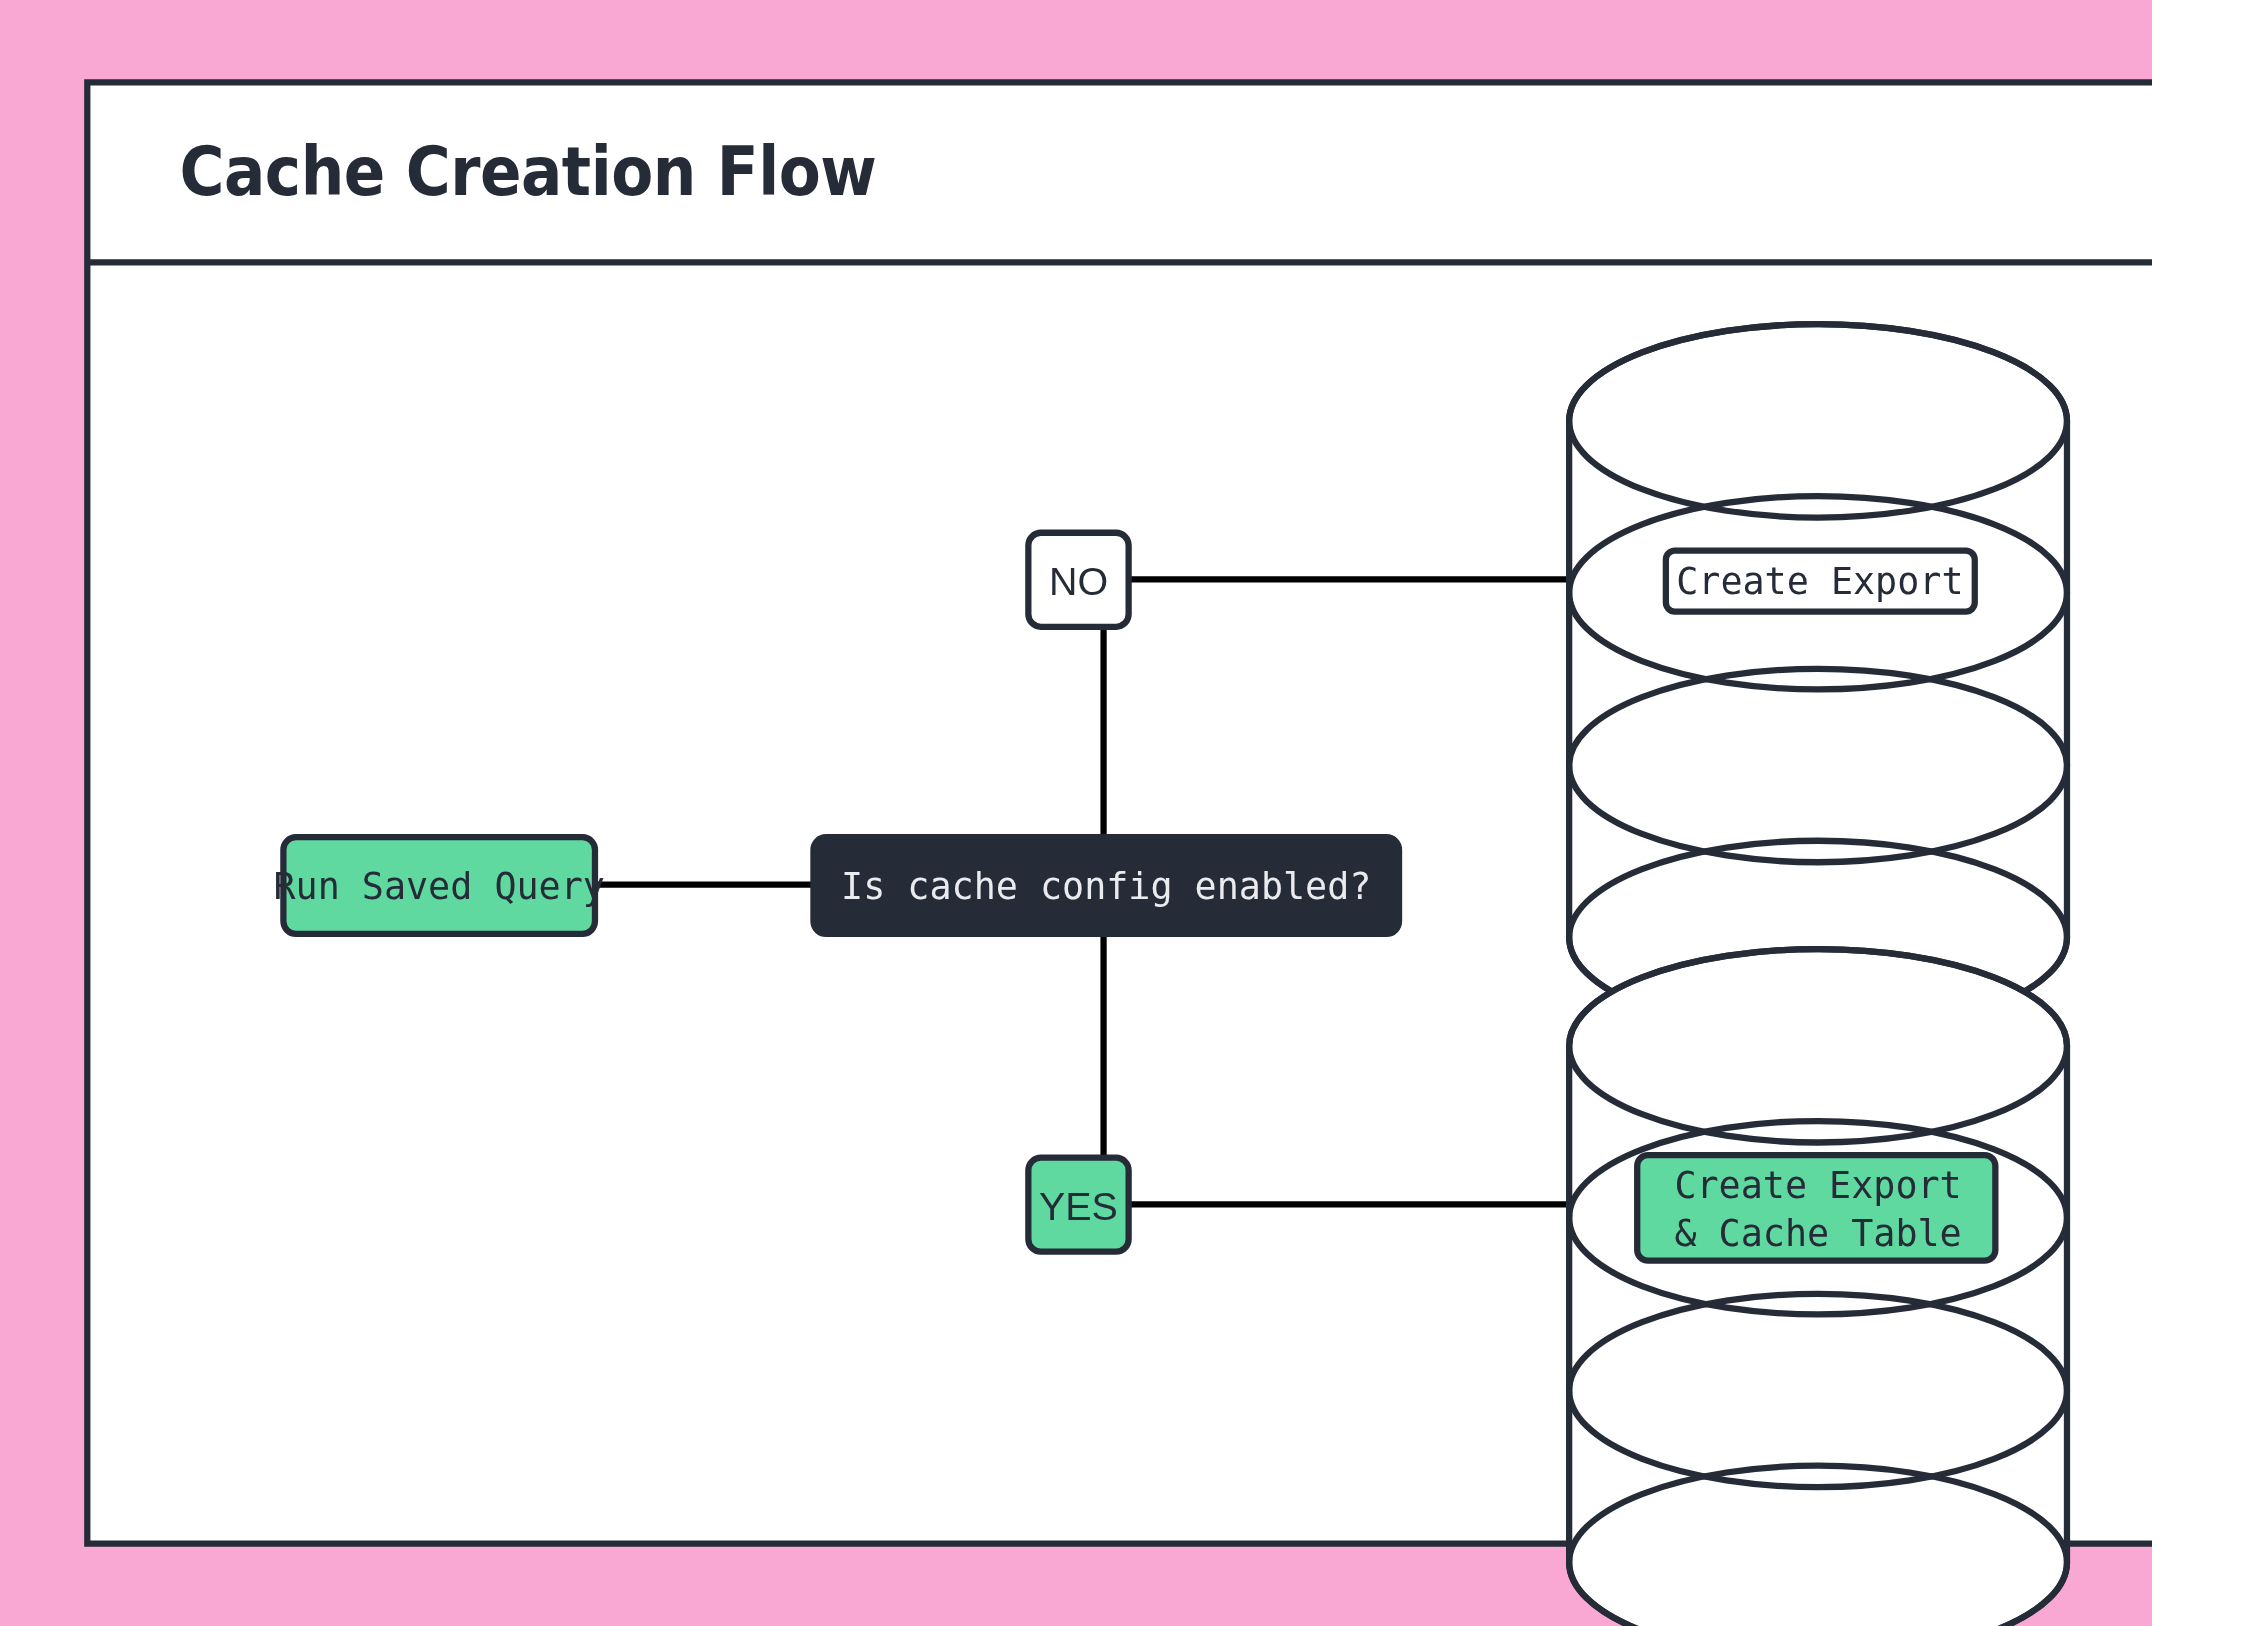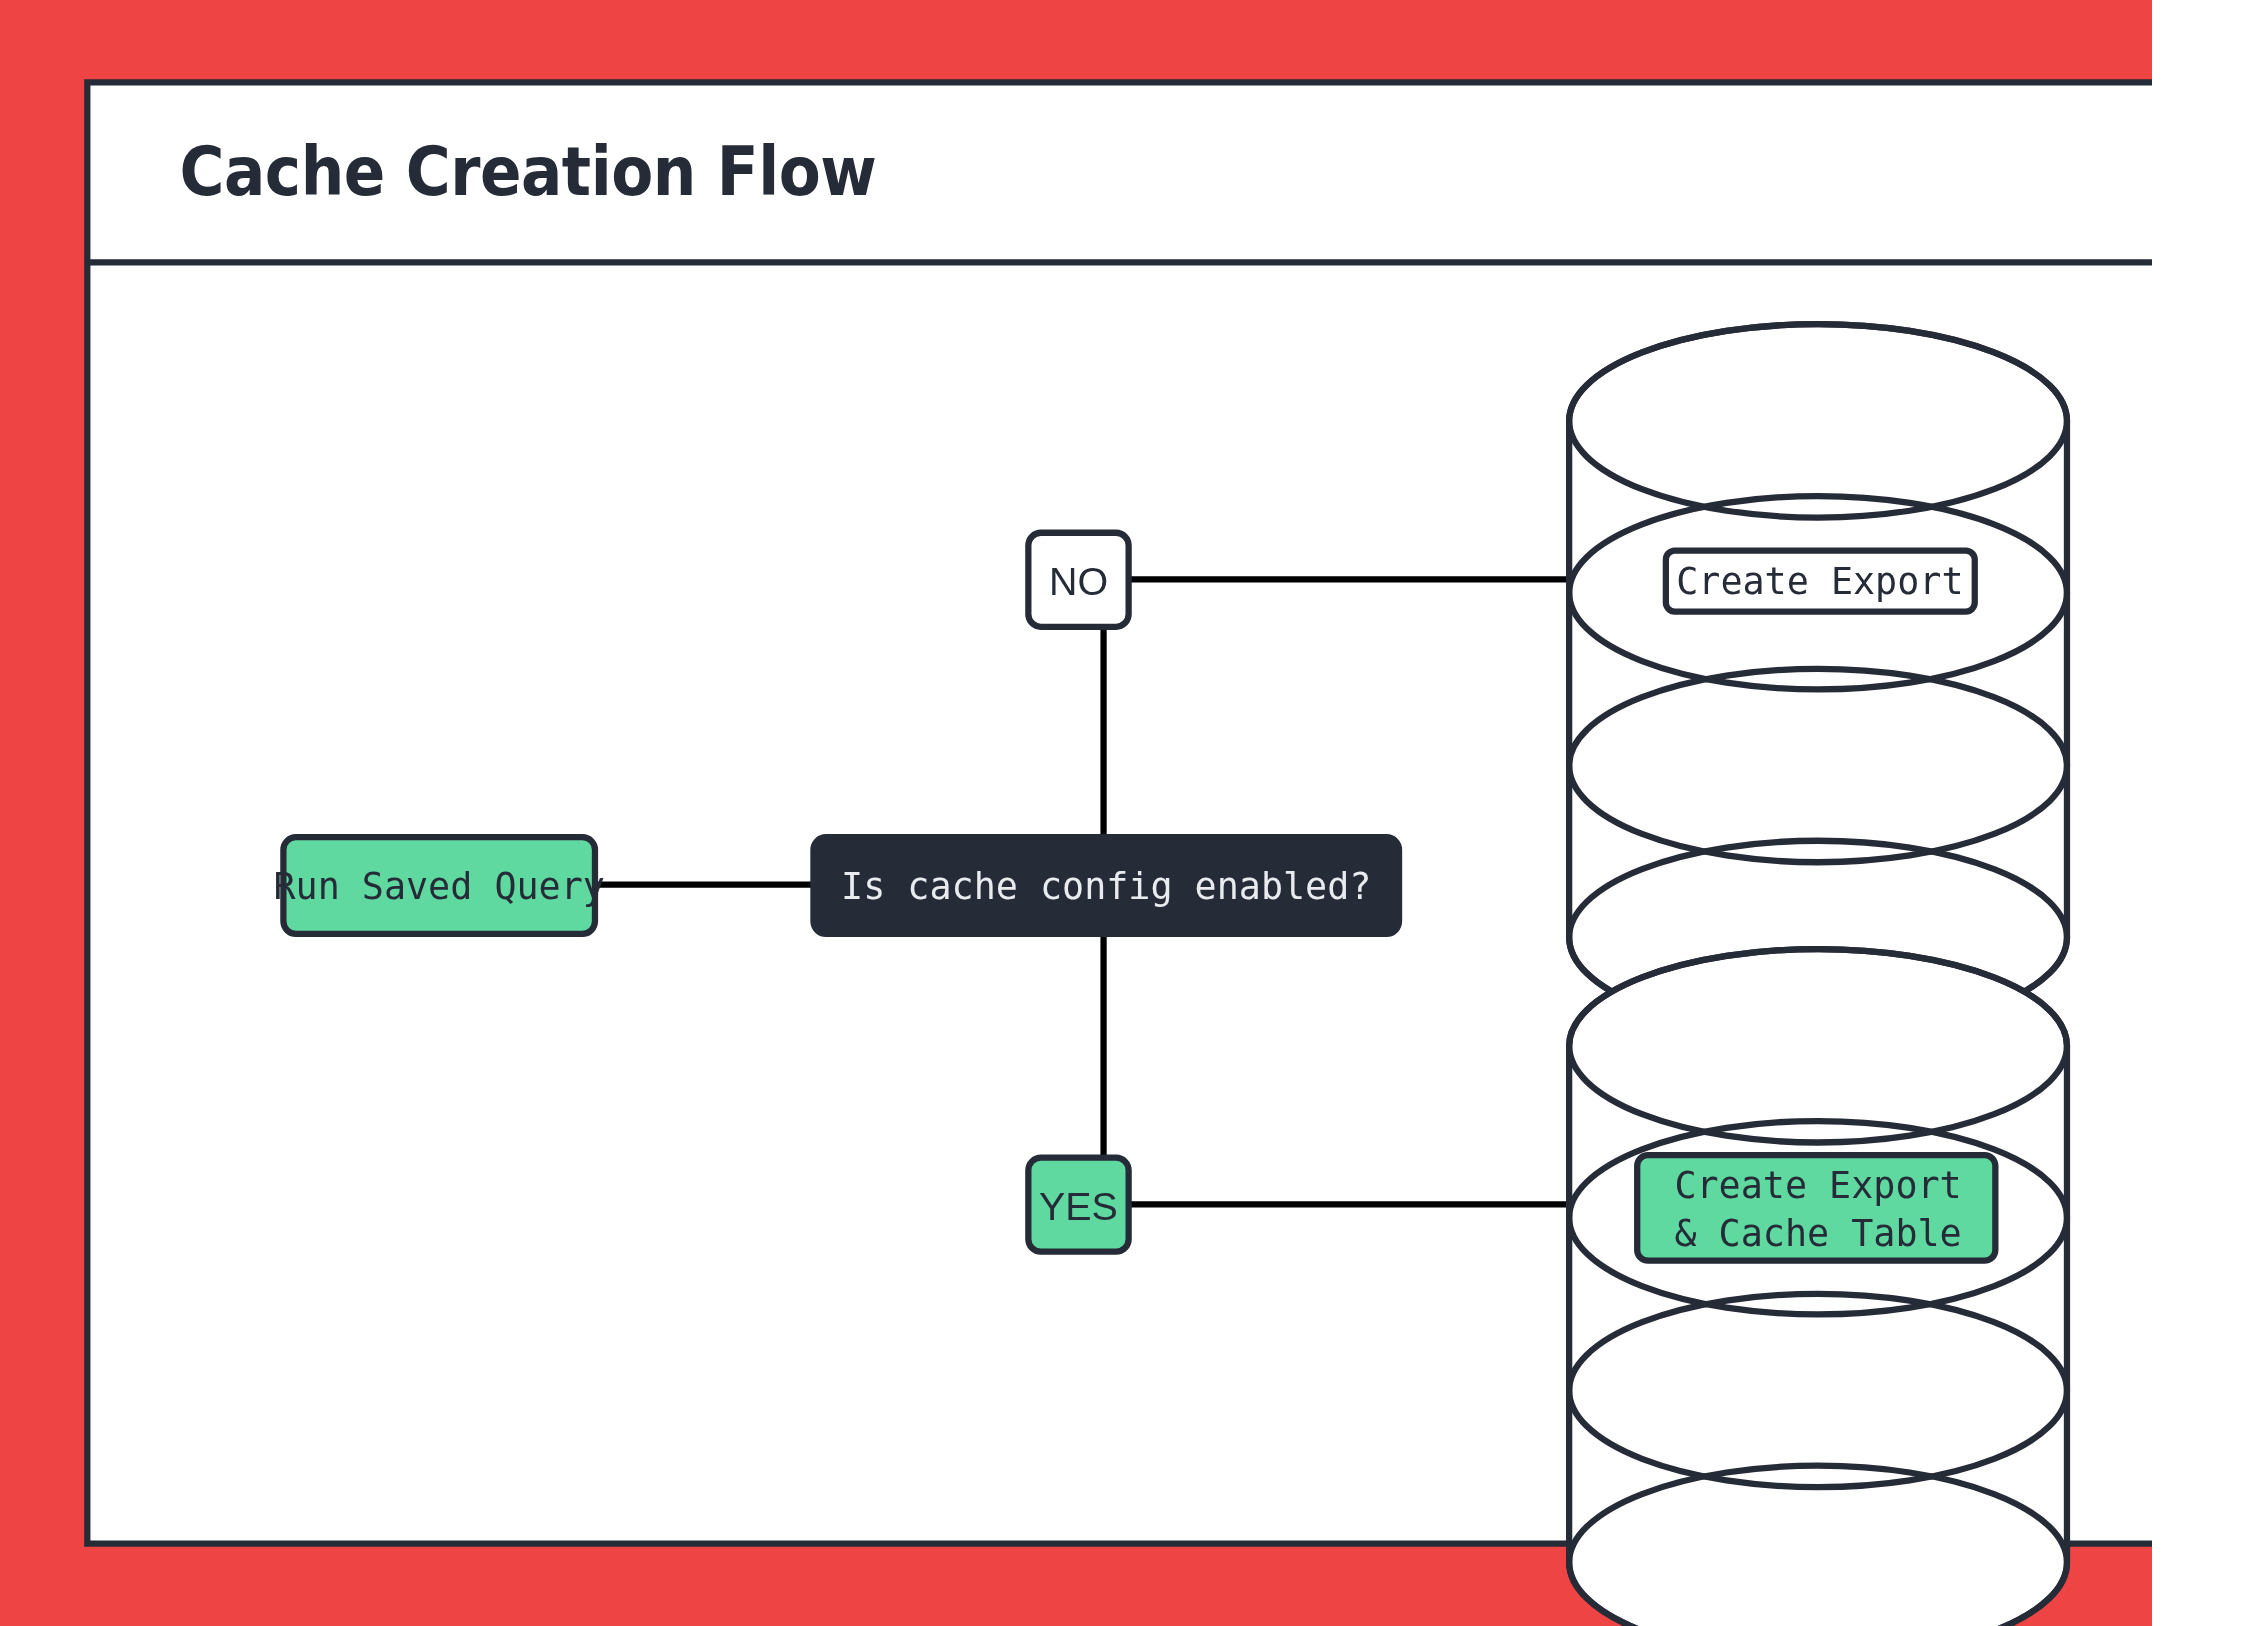--- a/index.html
+++ b/index.html
@@ -11,21 +11,21 @@
     width: 2268px;
     height: 1626px;
     font-family: "Liberation Sans", sans-serif;
     -webkit-font-smoothing: antialiased;
   }
   #stage {
     position: relative;
     width: 2152px;
     height: 1626px;
     overflow: hidden;
-    background: #ef4444;
+    background: #f9a8d4;
   }
   #diagram-svg {
     position: absolute;
     left: 0;
     top: 0;
     width: 2268px;
     height: 1626px;
     display: block;
   }
   .frame-rect {

